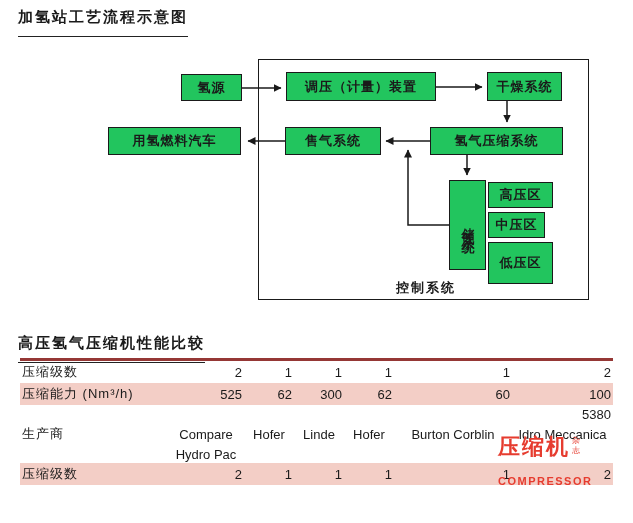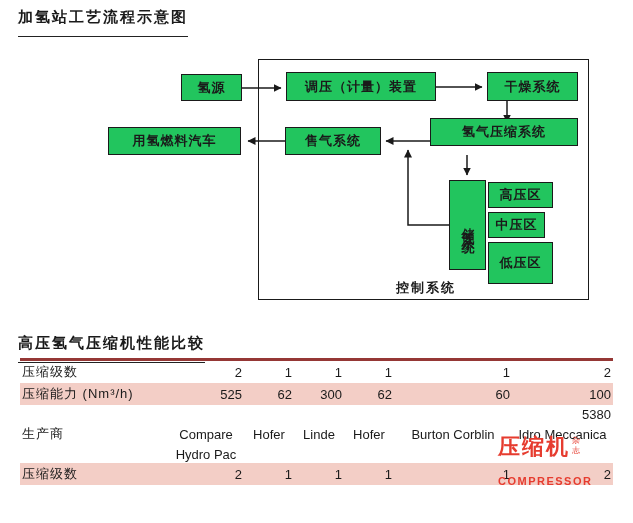--- a/index.html
+++ b/index.html
@@ -22,22 +22,22 @@
   }
   svg.arrows{position:absolute;left:0;top:0;z-index:1;}
   svg.arrows line, svg.arrows path.flow{stroke:#1a1a1a;stroke-width:1.5;fill:none;}
   .node{
     position:absolute;border:1.5px solid #1a1a1a;background:#22c55e;box-sizing:border-box;
     display:flex;align-items:center;justify-content:center;
     font-size:13px;font-weight:bold;letter-spacing:1px;z-index:2;text-align:center;
   }
   .n-source{left:181px;top:74px;width:61px;height:27px;}
   .n-regulator{left:286px;top:72px;width:150px;height:29px;}
-  .n-drying{left:487px;top:72px;width:91px;height:29px;}
-  .n-compression{left:430px;top:118px;width:148px;height:28px;}
+  .n-drying{left:487px;top:72px;width:75px;height:29px;}
+  .n-compression{left:430px;top:127px;width:133px;height:28px;}
   .n-selling{left:285px;top:127px;width:96px;height:28px;}
   .n-vehicle{left:108px;top:127px;width:133px;height:28px;}
   .n-storage{left:449px;top:180px;width:37px;height:90px;}
   .n-storage span{writing-mode:vertical-rl;text-orientation:upright;letter-spacing:4px;}
   .n-high{left:488px;top:182px;width:65px;height:26px;}
   .n-mid{left:488px;top:212px;width:57px;height:26px;}
   .n-low{left:488px;top:242px;width:65px;height:42px;}
   .control-label{
     position:absolute;left:396px;top:279px;font-size:13px;font-weight:bold;
     letter-spacing:2px;z-index:2;

